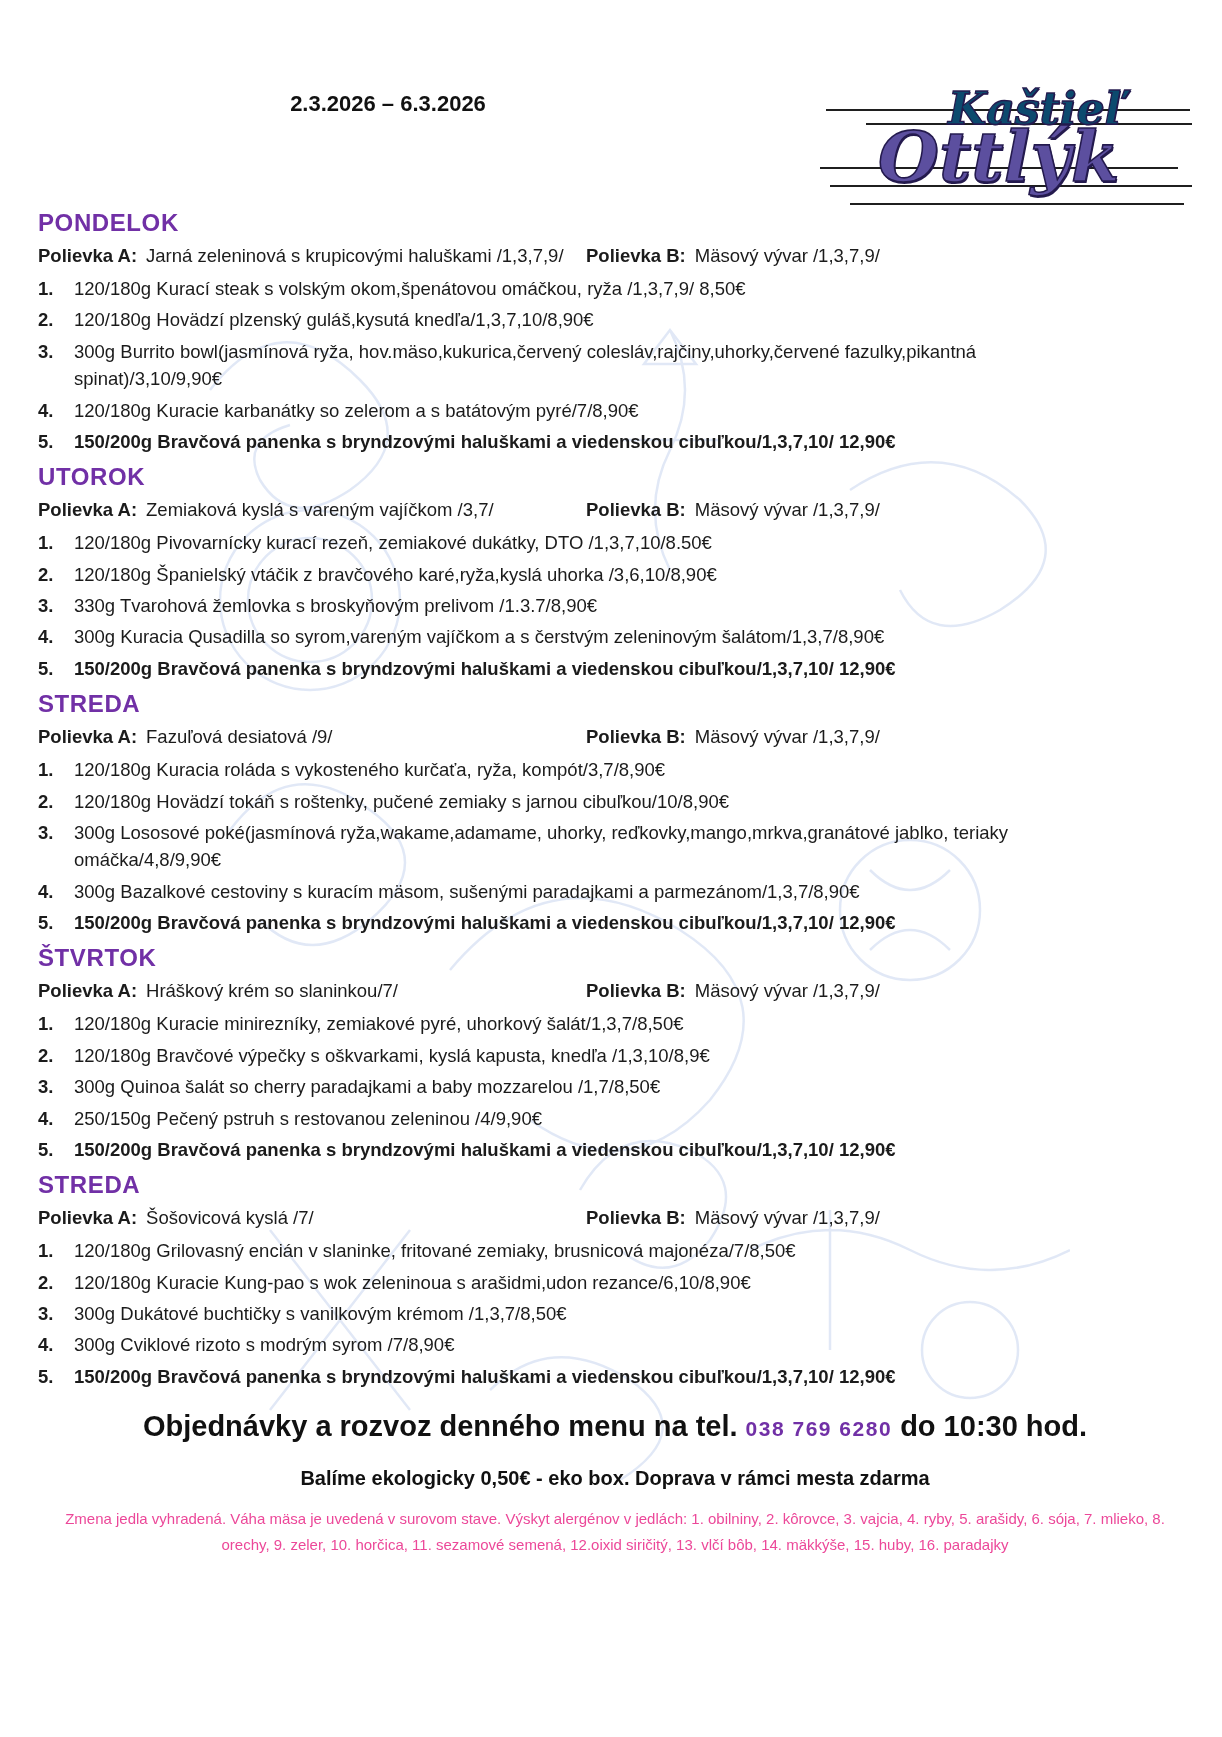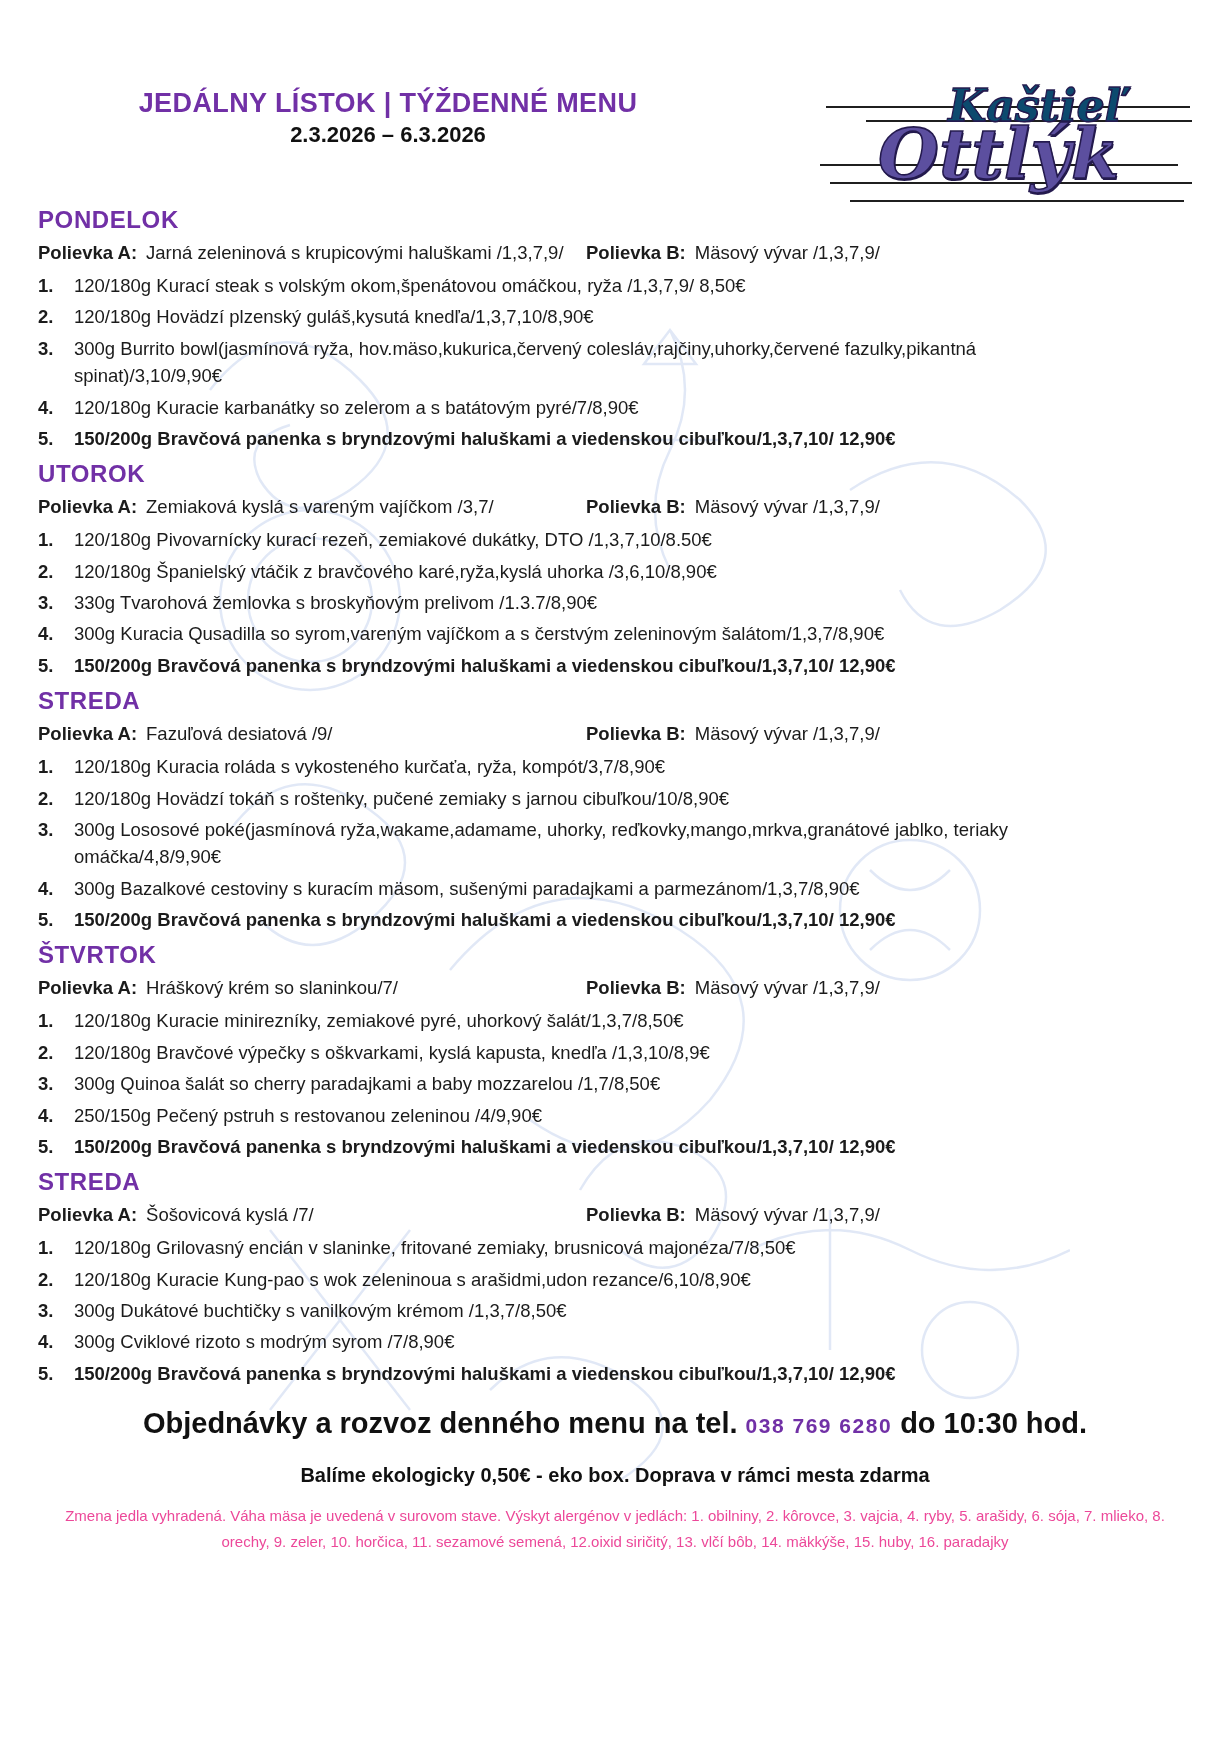--- a/index.html
+++ b/index.html
@@ -65,21 +65,20 @@
     <path d="M120,960 l140,180 M260,960 l-140,180"></path>
     <path d="M600,980 q80,-40 160,0 q80,40 160,0 M680,940 v140"></path>
     <path d="M340,1120 q60,-60 140,-10 q70,50 -10,100"></path>
     <circle cx="820" cy="1080" r="48"></circle>
   </svg>
 
   <div class="content">
 
     <div class="header">
       <div class="title-wrap">
-        <h1 class="page-title">JEDÁLNY LÍSTOK | TÝŽDENNÉ MENU</h1>
         <div class="date-range">2.3.2026 – 6.3.2026</div>
       </div>
       <div class="logo">
         <div class="hline hl1"></div>
         <div class="hline hl2"></div>
         <div class="hline hl3"></div>
         <div class="hline hl4"></div>
         <div class="hline hl5"></div>
         <div class="logo-k">Kaštieľ</div>
         <div class="logo-o">Ottlýk</div>

